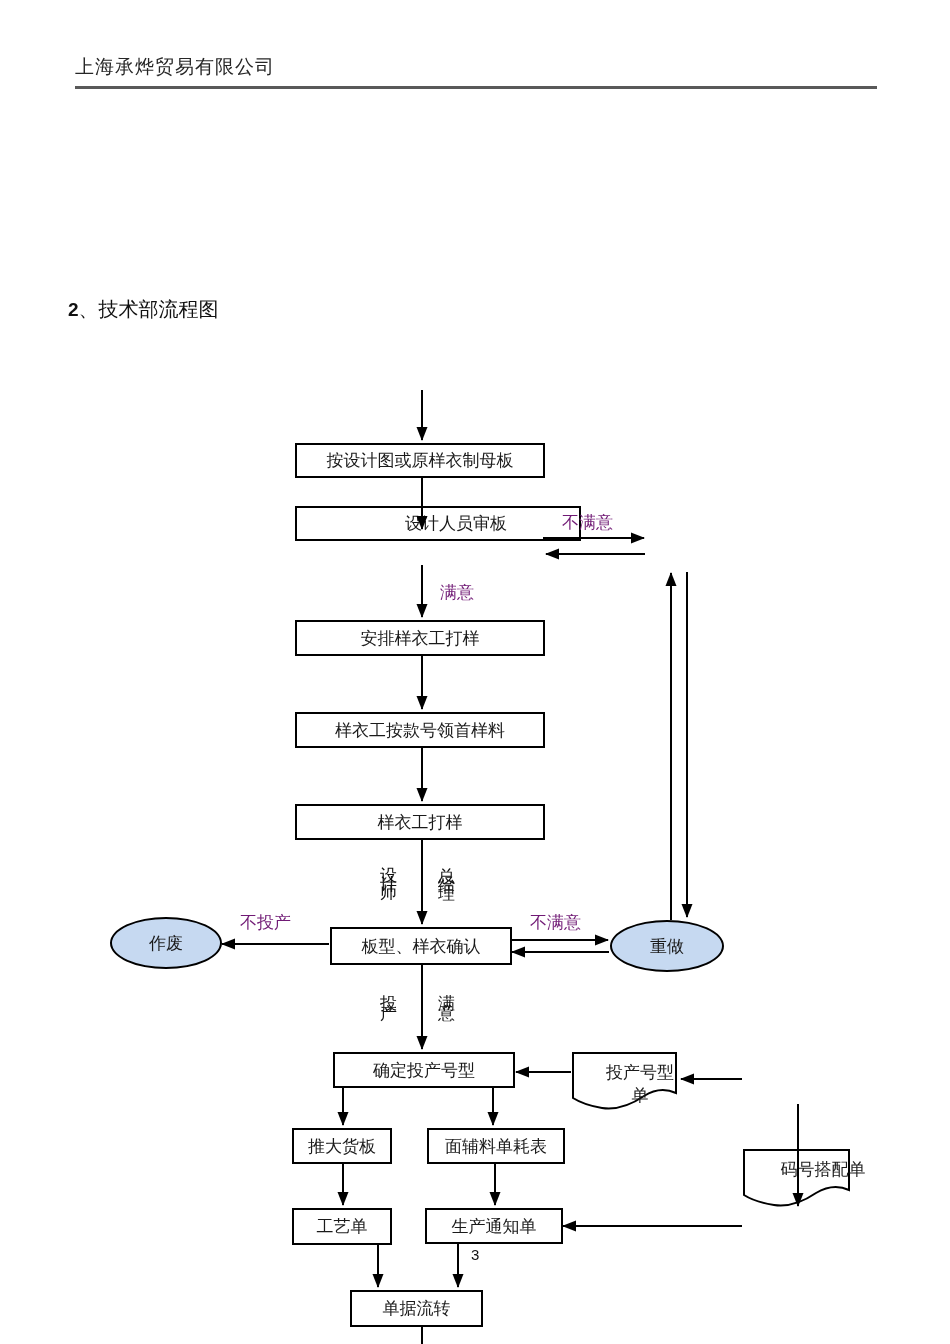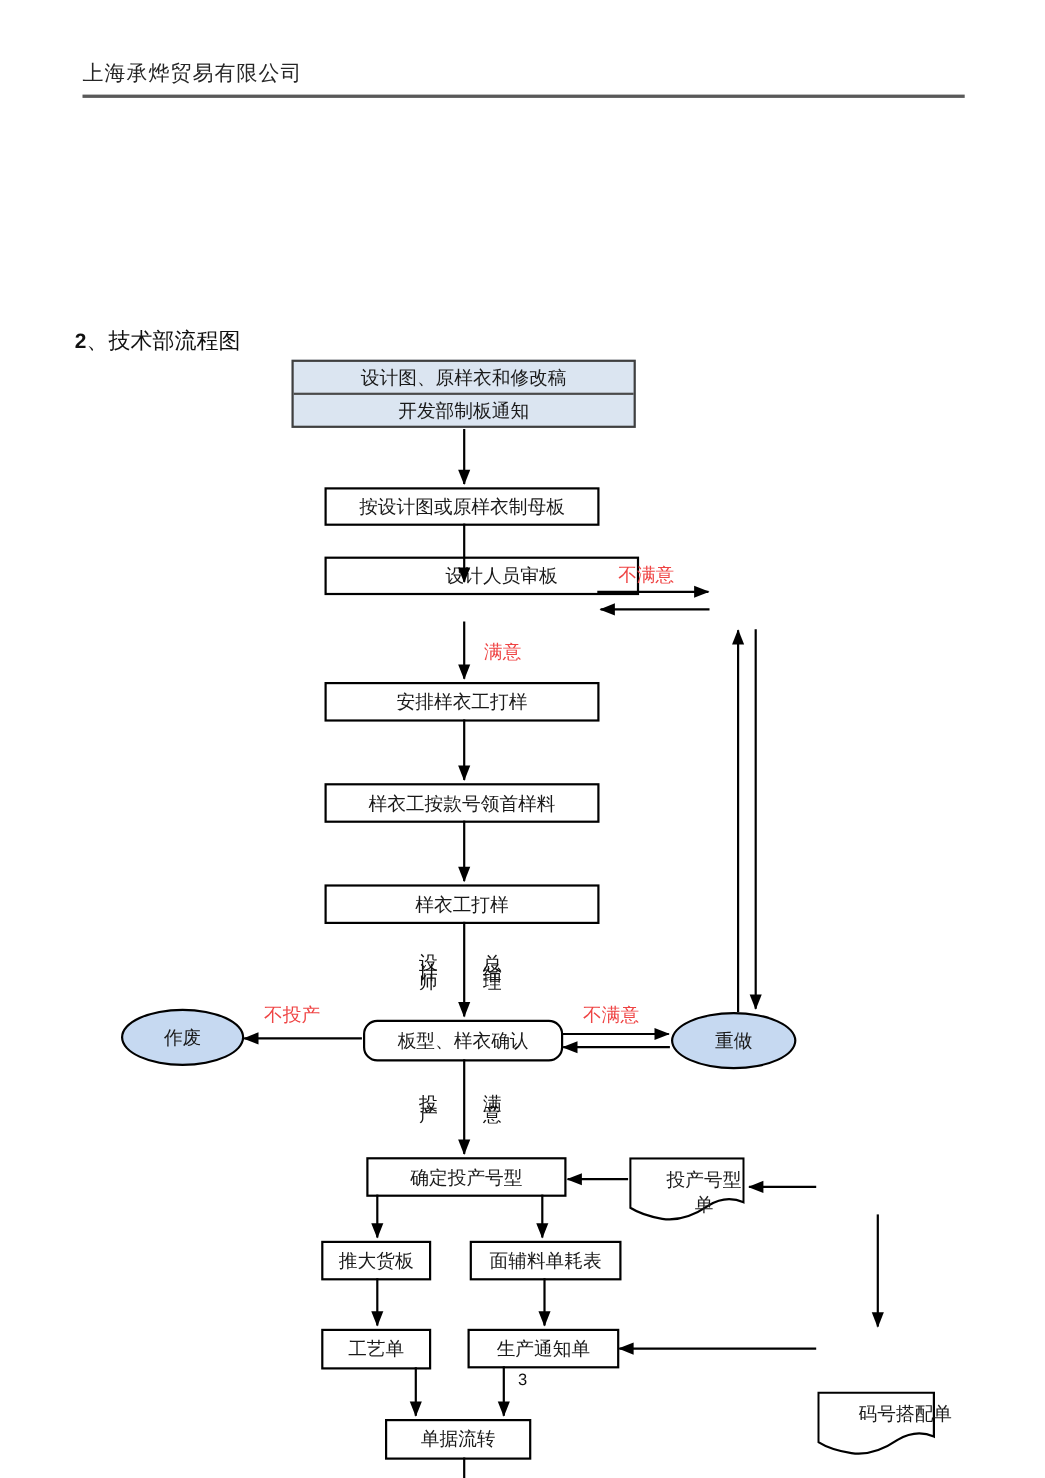--- a/index.html
+++ b/index.html
@@ -21,21 +21,21 @@
   .start-row{height:28px;display:flex;align-items:center;justify-content:center;font-size:17px;}
   .start-row.first{border-bottom:2px solid #4a4a4a;}
   .node{
     position:absolute;border:2px solid var(--line);background:#fff;
     display:flex;align-items:center;justify-content:center;font-size:17px;white-space:nowrap;
   }
   .ellipse{
     position:absolute;border:2px solid var(--line);border-radius:50%;background:var(--ellipse-fill);
     display:flex;align-items:center;justify-content:center;font-size:17px;
   }
-  .lbl{position:absolute;font-size:17px;white-space:nowrap;color:#ef4444;}
+  .lbl{position:absolute;font-size:17px;white-space:nowrap;color:#701a75;}
   .vlabel{
     position:absolute;font-size:17px;line-height:1;color:#111;
     writing-mode:vertical-rl;text-orientation:upright;letter-spacing:9px;
   }
   .docshape{position:absolute;}
   .docshape svg{display:block;}
   .doc-label{position:absolute;left:0;right:0;top:9px;text-align:center;font-size:17px;padding-left:31px;}
   .page-number{
     position:absolute;left:471px;top:1246px;font-size:15px;
     font-family:"Liberation Sans",sans-serif;color:#111;
@@ -45,48 +45,44 @@
 </head>
 <body>
 
 <div class="page">
 
   <div class="company">上海承烨贸易有限公司</div>
   <div class="header-rule"></div>
 
   <div class="doc-title"><span class="num">2</span><span>、技术部流程图</span></div>
 
-  <div class="start-table">
-    <div class="start-row first">设计图、原样衣和修改稿</div>
-    <div class="start-row">开发部制板通知</div>
-  </div>
 
   <div class="node" style="left:295px;top:443px;width:246px;height:31px;">按设计图或原样衣制母板</div>
   <div class="node" style="left:295px;top:506px;width:246px;height:31px;padding-left:36px;">设计人员审板</div>
   <div class="node" style="left:295px;top:620px;width:246px;height:32px;">安排样衣工打样</div>
   <div class="node" style="left:295px;top:804px;width:246px;height:32px;">样衣工打样</div>
   <div class="node" style="left:295px;top:712px;width:246px;height:32px;">样衣工按款号领首样料</div>
-  <div class="node" style="left:330px;top:927px;width:178px;height:34px;border-radius:13px;">板型、样衣确认</div>
+  <div class="node" style="left:330px;top:927px;width:178px;height:34px;">板型、样衣确认</div>
   <div class="node" style="left:333px;top:1052px;width:178px;height:32px;">确定投产号型</div>
   <div class="node" style="left:292px;top:1128px;width:96px;height:32px;">推大货板</div>
   <div class="node" style="left:427px;top:1128px;width:134px;height:32px;">面辅料单耗表</div>
   <div class="node" style="left:292px;top:1208px;width:96px;height:33px;">工艺单</div>
   <div class="node" style="left:425px;top:1208px;width:134px;height:32px;">生产通知单</div>
   <div class="node" style="left:350px;top:1290px;width:129px;height:33px;">单据流转</div>
 
   <div class="ellipse" style="left:110px;top:917px;width:108px;height:48px;">作废</div>
   <div class="ellipse" style="left:610px;top:920px;width:110px;height:48px;">重做</div>
 
   <div class="docshape" style="left:572px;top:1052px;width:105px;height:64px;">
     <svg width="105" height="64" viewBox="0 0 105 64">
       <path d="M1 1 H104 V41 Q88 34 72 44 Q50 59 30 56 Q12 53 1 46 Z" fill="#ffffff" stroke="#000" stroke-width="2"></path>
     </svg>
     <div class="doc-label">投产号型单</div>
   </div>
-  <div class="docshape" style="left:743px;top:1265px;width:129px;height:64px;">
+  <div class="docshape" style="left:743px;top:1149px;width:129px;height:64px;">
     <svg width="107" height="64" viewBox="0 0 107 64">
       <path d="M1 1 H106 V41 Q90 34 73 44 Q51 59 31 56 Q12 53 1 46 Z" fill="#ffffff" stroke="#000" stroke-width="2"></path>
     </svg>
     <div class="doc-label">码号搭配单</div>
   </div>
 
   <div class="lbl" style="left:562px;top:511px;">不满意</div>
   <div class="lbl" style="left:440px;top:581px;">满意</div>
   <div class="vlabel" style="left:380px;top:853px;">设计师</div>
   <div class="vlabel" style="left:438px;top:853px;">总经理</div>

